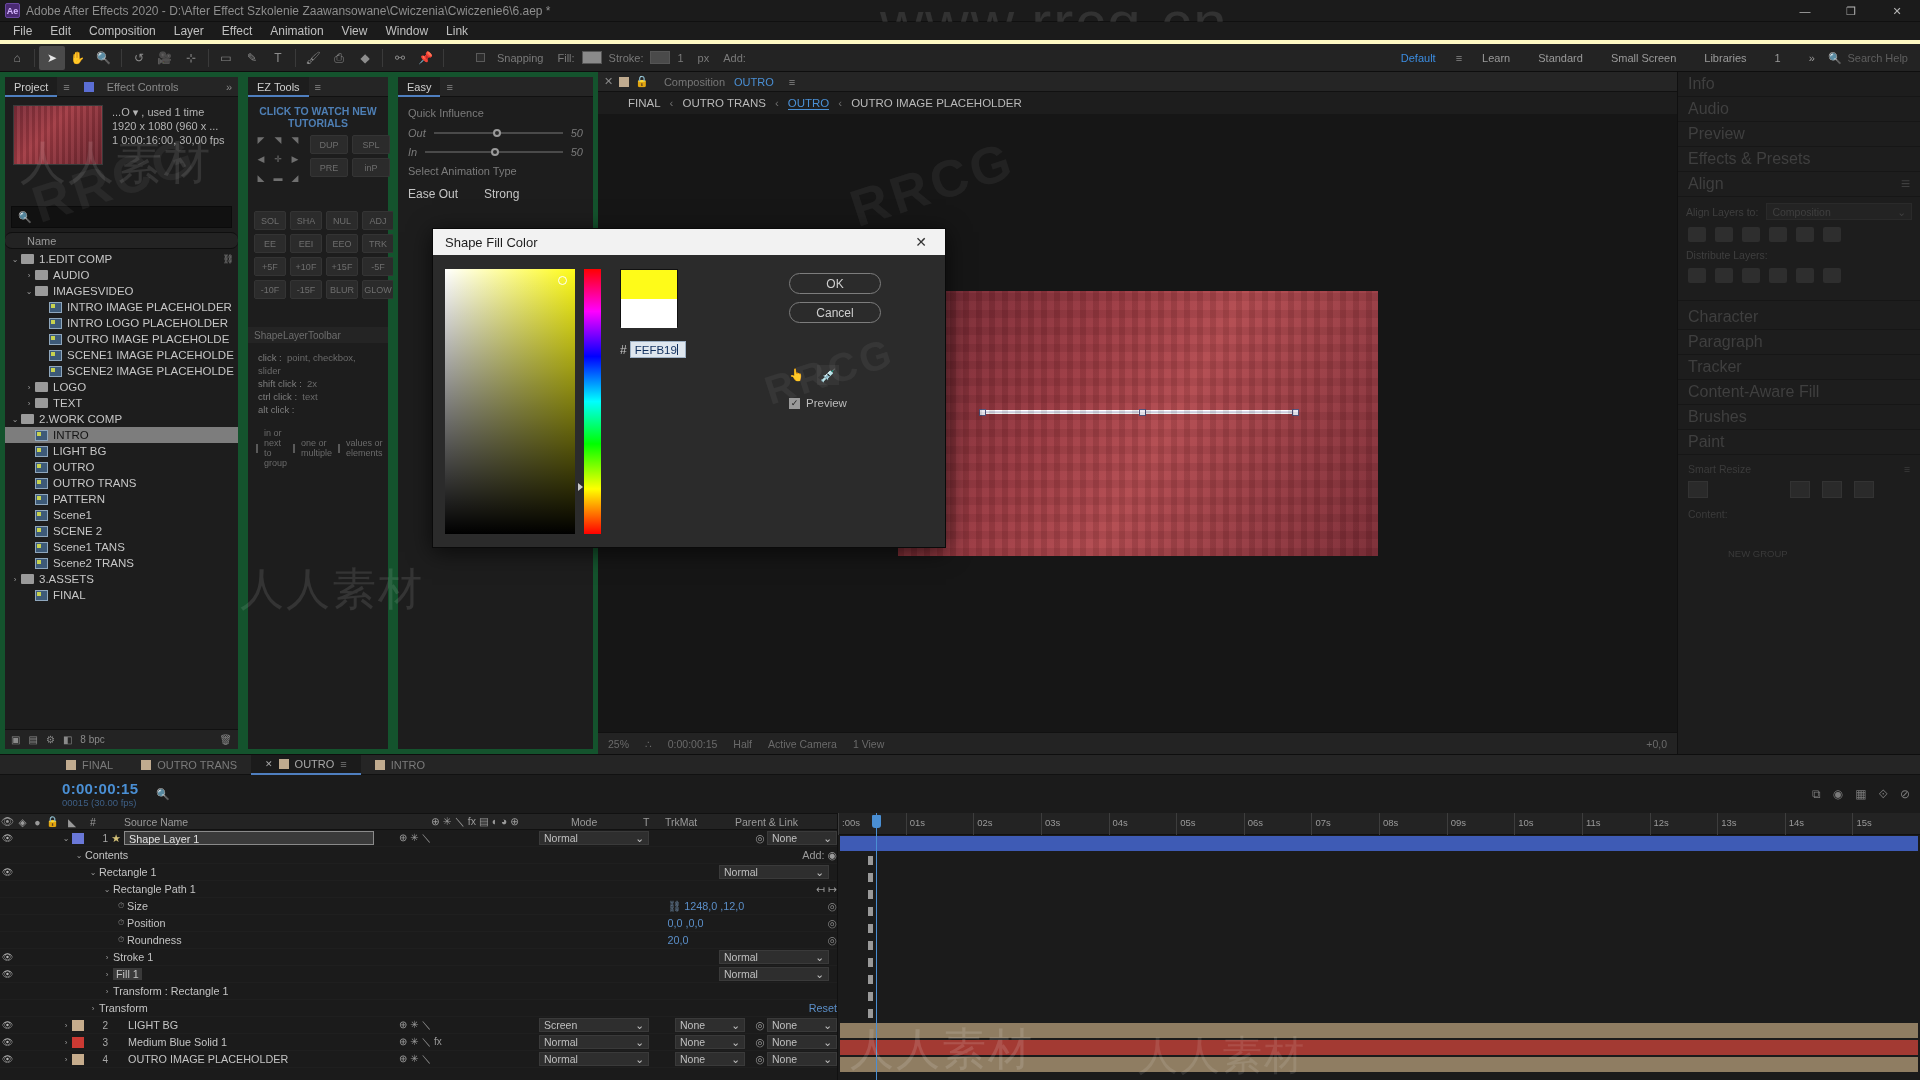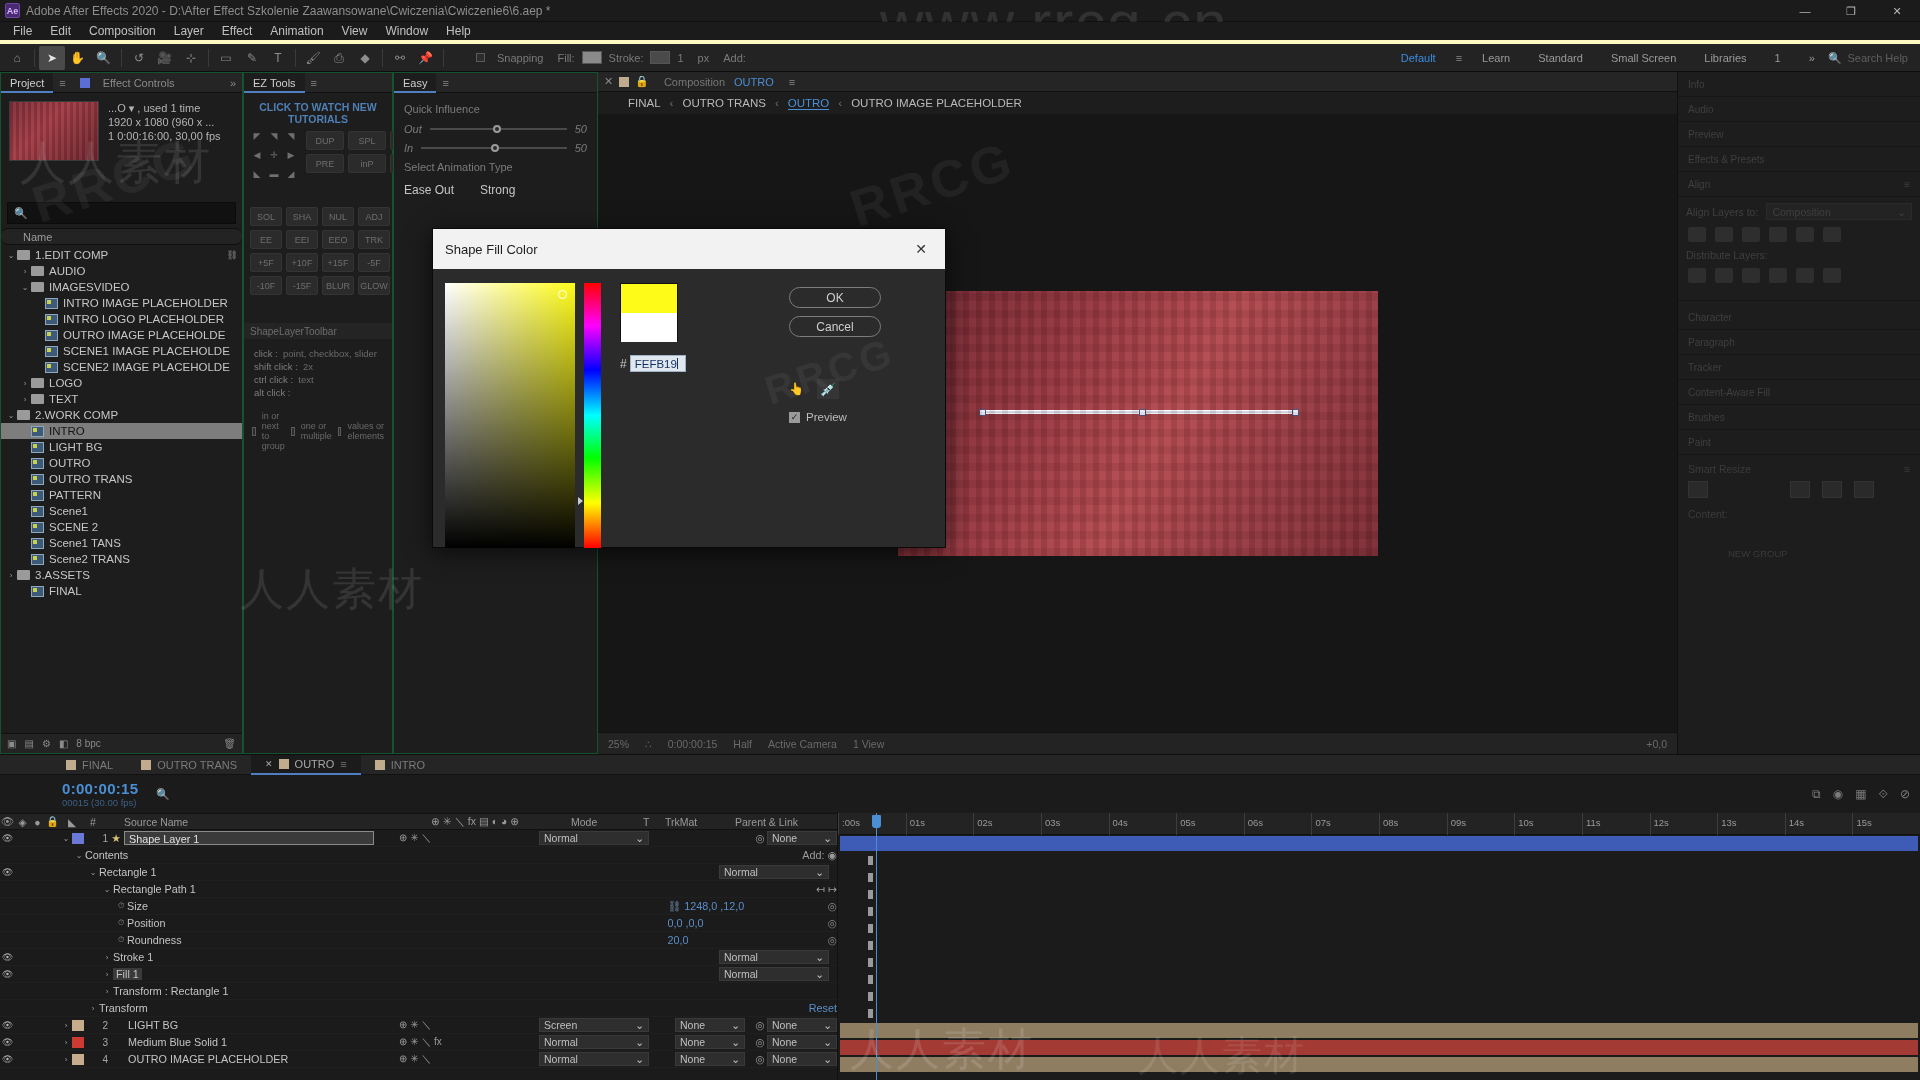--- a/index.html
+++ b/index.html
@@ -44,21 +44,21 @@
   .swatch{ width:20px; height:13px; border:1px solid #555; }
   .ws-bar{ position:absolute; right:0; top:0; height:28px; display:flex; align-items:center; }
   .ws-item{ padding:0 14px; color:#9a9a9a; font-size:11px; line-height:28px;}
   .ws-item.sel{ color:#3b8ce0; }
   .search-help{ display:flex; align-items:center; gap:5px; color:#5f5f5f; font-size:11px;
                 padding-right:12px; }
 
   
   .main{ position:relative; height:682px; display:flex; background:#131313; }
 
-  .panel{ background:#1d1d1d; border:1px solid #14532d; }
+  .panel{ background:#1d1d1d; border:5px solid #14532d; }
   .panel-tabs{ height:20px; background:#252525; display:flex; align-items:center;
                border-bottom:1px solid #111; position:relative; }
   .ptab{ padding:0 9px; height:20px; line-height:20px; font-size:11px; color:#8a8a8a; }
   .ptab.active{ background:#1d1d1d; color:#cfcfcf; border-bottom:2px solid #4f7fc0; }
   .ptab-ico{ width:10px; height:10px; background:#5b6ed4; margin:0 4px 0 8px; display:inline-block;
              vertical-align:-1px; }
   .hamb{ color:#888; font-size:11px; padding:0 6px; }
 
   
   .project{ width:243px; display:flex; flex-direction:column; }
@@ -134,21 +134,21 @@
   .sel-bar{ position:absolute; left:84px; top:119px; width:314px; height:4px;
             background:#d8d8e8; border:1px solid #fff; }
   .handle{ position:absolute; width:7px; height:7px; background:#e9e9f2; border:1px solid #50507a;
            top:-2px; }
   .comp-footer{ height:22px; background:#232323; border-top:1px solid #111; display:flex;
                 align-items:center; gap:16px; padding:0 10px; font-size:10.5px; color:#6a6a6a; }
 
   
   .rail{ width:243px; background:#1d1d1d; border-left:1px solid #101010; }
   .rail-sec{ height:25px; display:flex; align-items:center; justify-content:space-between;
-             padding:0 10px; font-size:10px; color:#3f3f3f; border-bottom:1px solid #161616; }
+             padding:0 10px; font-size:16px; color:#3f3f3f; border-bottom:1px solid #161616; }
   .align-body{ padding:6px 8px; }
   .align-row{ display:flex; align-items:center; gap:8px; font-size:10.5px; color:#3f3f3f; }
   .align-sel{ flex:1; height:17px; background:#232323; border:1px solid #2a2a2a; color:#3f3f3f;
               display:flex; align-items:center; justify-content:space-between; padding:0 5px;
               font-size:10.5px; }
   .align-icons{ display:flex; gap:9px; padding:7px 2px; }
   .aic{ width:18px; height:15px; background:#2e2e2e; border-radius:2px; }
   .gdiv{ height:1px; background:#161616; margin:4px 0; }
   .smartr{ padding:8px 10px; font-size:10.5px; color:#3b3b3b; }
   .sr-btns{ display:flex; gap:12px; padding-top:6px; align-items:center; }
@@ -195,21 +195,21 @@
   .tick span{ position:absolute; left:3px; top:4px; font-size:9.5px; color:#9a9a9a; }
   .playhead{ position:absolute; top:0; bottom:0; width:1px; background:#4a8fd4; }
   .ph-grab{ position:absolute; top:2px; width:9px; height:13px; background:#4a8fd4; margin-left:-4px;
             border-radius:1px 1px 3px 3px; }
   .bar{ position:absolute; height:15px; }
   .kf{ position:absolute; width:5px; height:9px; background:#9a9a9a; }
 
   
   .dialog{ position:absolute; left:432px; top:228px; width:514px; height:320px;
            background:#2b2b2b; border:1px solid #0a0a0a; box-shadow:0 4px 22px rgba(0,0,0,.65); z-index:60; }
-  .dlg-title{ height:40px; background:#f2f2f2; color:#1d1d1d; font-size:13px; display:flex;
+  .dlg-title{ height:26px; background:#f2f2f2; color:#1d1d1d; font-size:13px; display:flex;
               align-items:center; padding:0 12px; justify-content:space-between; }
   .dlg-close{ font-size:14px; color:#333; width:24px; text-align:center; }
   .dlg-body{ display:flex; padding:14px 12px; gap:9px; }
   .sv{ width:130px; height:265px; position:relative;
        background:
         linear-gradient(to top, #000, rgba(0,0,0,0)),
         linear-gradient(to right, #fff, #fefb19); }
   .sv-cursor{ position:absolute; right:8px; top:7px; width:9px; height:9px; border:1.5px solid #fff;
               border-radius:50%; }
   .huebar{ width:17px; height:265px; position:relative;
@@ -255,21 +255,21 @@
 
   <div class="menubar">
     <div class="menu-item">File</div>
     <div class="menu-item">Edit</div>
     <div class="menu-item">Composition</div>
     <div class="menu-item">Layer</div>
     <div class="menu-item">Effect</div>
     <div class="menu-item">Animation</div>
     <div class="menu-item">View</div>
     <div class="menu-item">Window</div>
-    <div class="menu-item">Help</div>
+    <div class="menu-item">Link</div>
   </div>
 
   <div class="toolbar">
     <div class="tool">⌂</div>
     <div class="tsep"></div>
     <div class="tool active">➤</div>
     <div class="tool">✋</div>
     <div class="tool">🔍</div>
     <div class="tsep"></div>
     <div class="tool">↺</div>

